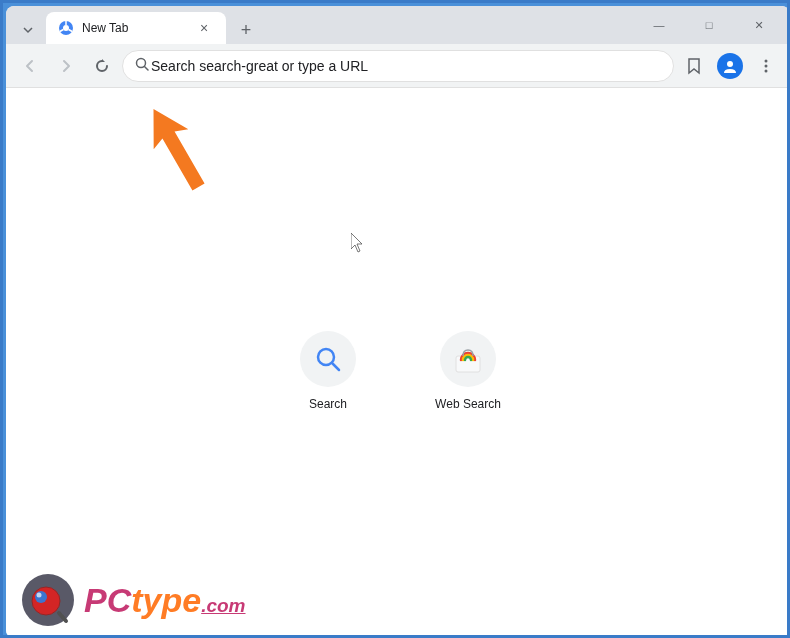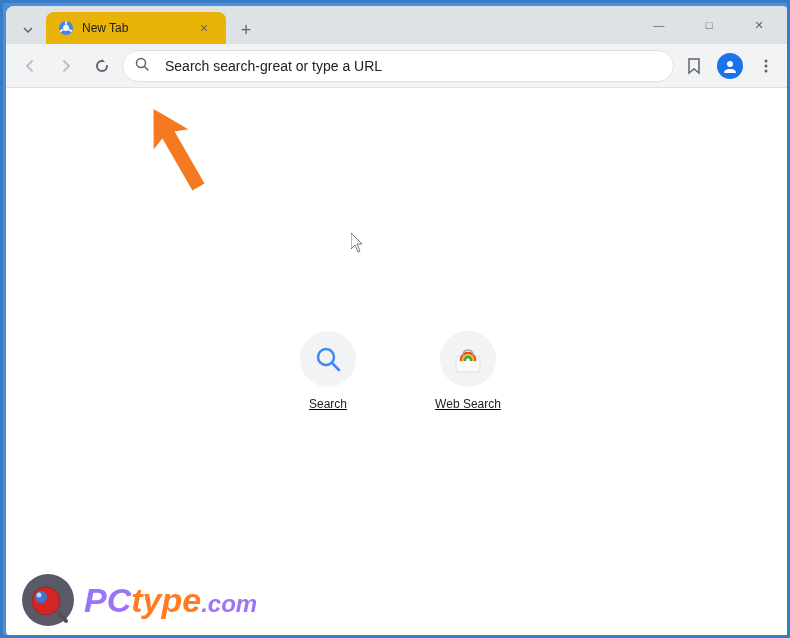--- a/index.html
+++ b/index.html
@@ -55,21 +55,21 @@
       align-items: center;
       justify-content: center;
       color: #5f6368;
       font-size: 12px;
       margin-right: 4px;
     }
 
     .tab {
       display: flex;
       align-items: center;
-      background: #eab308;
+      background: #ffffff;
       border-radius: 8px 8px 0 0;
       padding: 0 12px;
       height: 32px;
       min-width: 180px;
       position: relative;
       margin-right: 2px;
     }
 
     .tab-favicon {
       width: 16px;
@@ -163,21 +163,21 @@
 
     .address-bar {
       flex: 1;
       height: 32px;
       background: #ffffff;
       border: 1px solid #e0e0e0;
       border-radius: 16px;
       display: flex;
       align-items: center;
       padding: 0 12px;
-      gap: 16px;
+      gap: 2px;
     }
 
     .search-icon-small {
       color: #5f6368;
       font-size: 14px;
     }
 
     .address-input {
       flex: 1;
       border: none;
@@ -241,21 +241,20 @@
       align-items: flex-start;
     }
 
     .shortcut-item {
       display: flex;
       flex-direction: column;
       align-items: center;
       gap: 10px;
       cursor: pointer;
       width: 100px;
-      text-decoration: underline;
     }
 
     .shortcut-icon {
       width: 56px;
       height: 56px;
       border-radius: 50%;
       background: #f1f3f4;
       display: flex;
       align-items: center;
       justify-content: center;
@@ -307,21 +306,21 @@
     }
 
     .watermark-text {
       font-size: 34px;
       font-weight: 900;
       font-style: italic;
       font-family: Arial Black, sans-serif;
     }
 
     .watermark-pc {
-      color: #8b5cf6;
+      color: #be185d;
     }
 
     .watermark-risk {
       color: #ff6600;
     }
   </style>
 </head>
 <body>
 
 <div class="browser-window">
@@ -466,19 +465,19 @@
         <circle cx="25" cy="28" r="14" fill="#cc0000" stroke="#800000" stroke-width="1"></circle>
 
         <circle cx="20" cy="24" r="6" fill="#1a5dc8"></circle>
         <circle cx="28" cy="30" r="4" fill="#cc0000" opacity="0.5"></circle>
 
         <circle cx="18" cy="22" r="2.5" fill="white" opacity="0.7"></circle>
       </svg>
 
       <div>
         <span class="watermark-text">
-          <span class="watermark-pc">PC</span><span class="watermark-risk">type</span><span class="watermark-pc" style="font-size:24px;font-weight:900;font-style:italic;">.com</span>
+          <span class="watermark-pc">PC</span><span class="watermark-risk">type</span><span class="watermark-pc" style="font-size:19px;font-weight:900;font-style:italic;text-decoration:underline;">.com</span>
         </span>
       </div>
     </div>
 
   </div>
 </div>
 
 </body></html>

